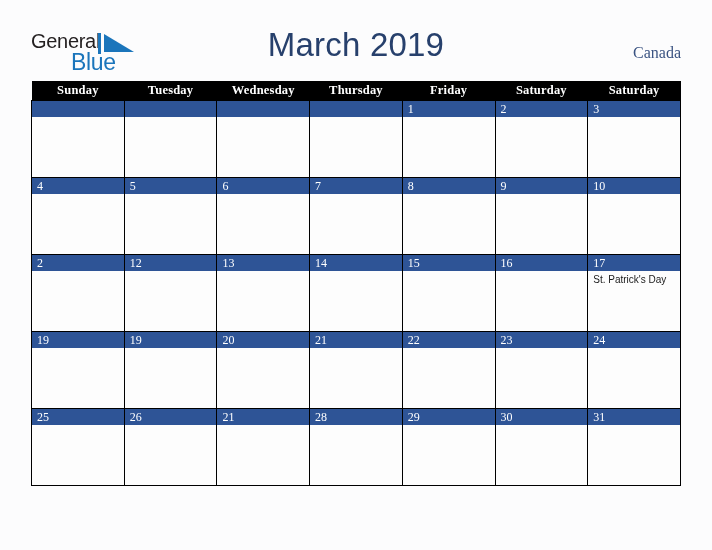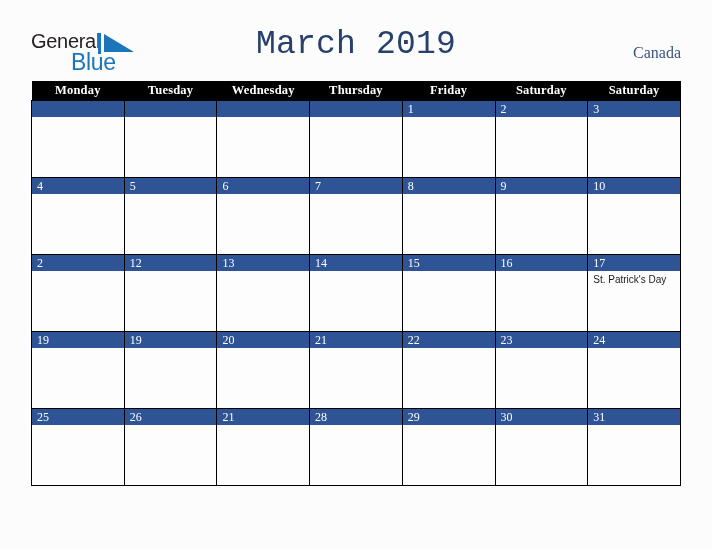--- a/index.html
+++ b/index.html
@@ -65,21 +65,21 @@
     letter-spacing: -0.3px;
     line-height: 25px;
   }
 
   .title {
     position: absolute;
     left: 0;
     top: 26px;
     width: 712px;
     text-align: center;
-    font-family: Liberation Mono, monospace;
+    font-family: Liberation Sans, sans-serif;
     font-size: 33px;
     color: #27406c;
     letter-spacing: 0.2px;
   }
 
   .country {
     position: absolute;
     right: 31px;
     top: 44px;
     font-family: "Liberation Serif", serif;
@@ -170,21 +170,21 @@
 
     <div class="title">March 2019</div>
 
     <div class="country">Canada</div>
 
   </div>
 
   <table class="calendar">
     <thead>
       <tr>
-        <th>Monday</th>
+        <th>Sunday</th>
         <th>Tuesday</th>
         <th>Wednesday</th>
         <th>Thursday</th>
         <th>Friday</th>
         <th>Saturday</th>
         <th>Saturday</th>
       </tr>
     </thead>
     <tbody id="calendar-body">
         <tr>

